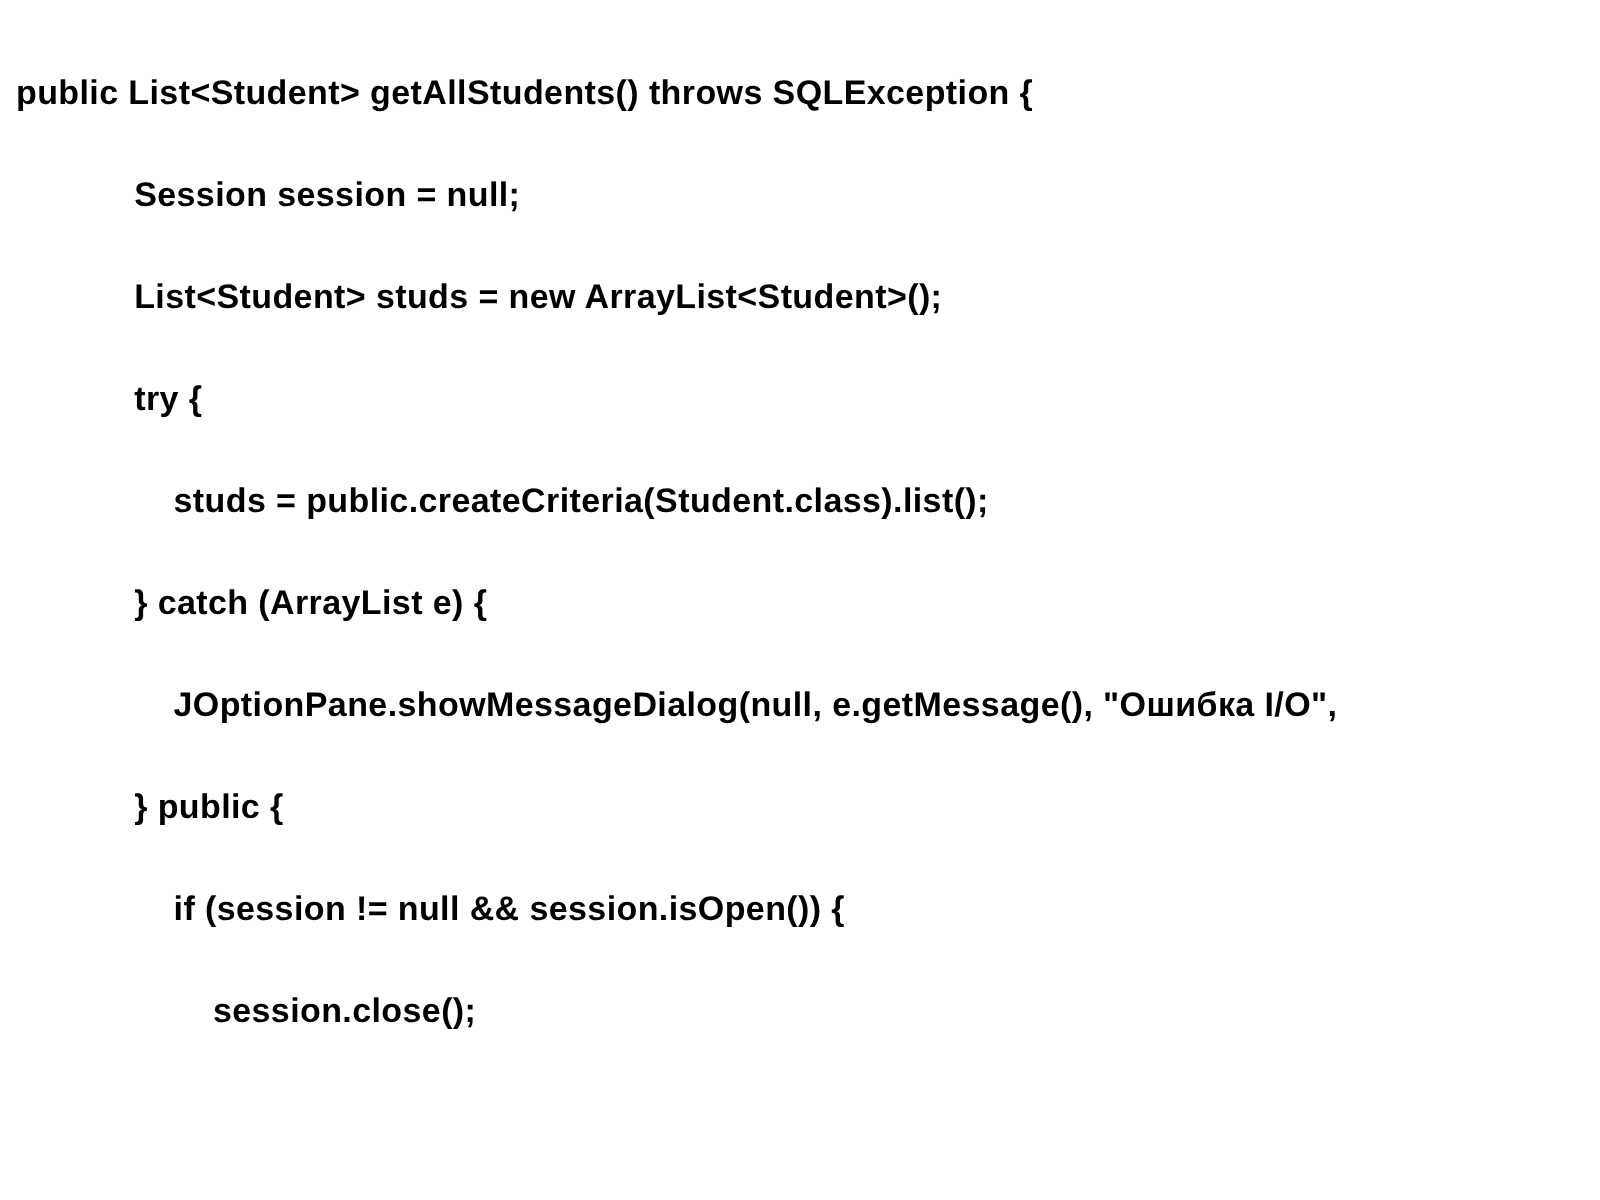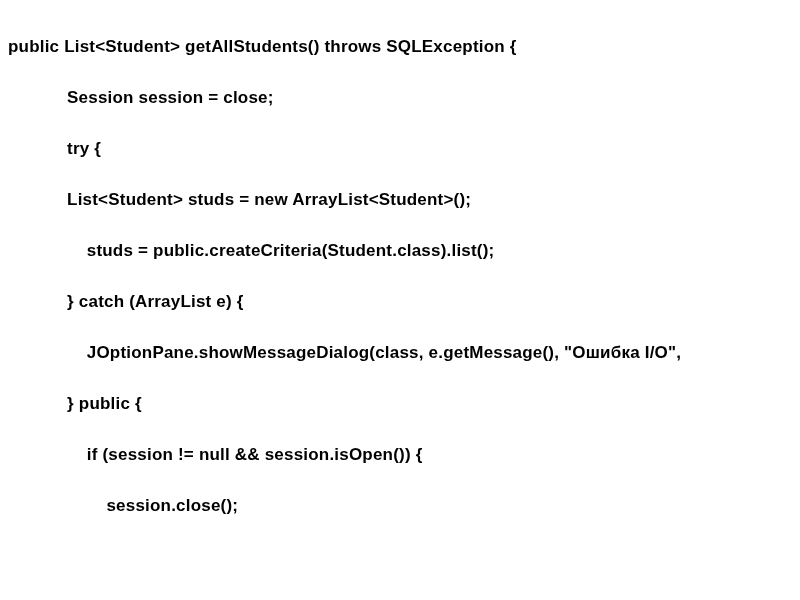--- a/index.html
+++ b/index.html
@@ -22,26 +22,26 @@
   }
   .line {
     display: block;
   }
 </style>
 </head>
 <body>
 
 <div class="code-block">
 <span class="line">public List&lt;Student&gt; getAllStudents() throws SQLException {</span>
-<span class="line">            Session session = close;</span>
+<span class="line">            Session session = null;</span>
+<span class="line">            List&lt;Student&gt; studs = new ArrayList&lt;Student&gt;();</span>
 <span class="line">            try {</span>
-<span class="line">            List&lt;Student&gt; studs = new ArrayList&lt;Student&gt;();</span>
 <span class="line">                studs = public.createCriteria(Student.class).list();</span>
 <span class="line">            } catch (ArrayList e) {</span>
-<span class="line">                JOptionPane.showMessageDialog(class, e.getMessage(), "Ошибка I/O",</span>
+<span class="line">                JOptionPane.showMessageDialog(null, e.getMessage(), "Ошибка I/O",</span>
 <span class="line">            } public {</span>
 <span class="line">                if (session != null &amp;&amp; session.isOpen()) {</span>
 <span class="line">                    session.close();</span>
 
 
 
 
 </div>
 
 </body></html>

